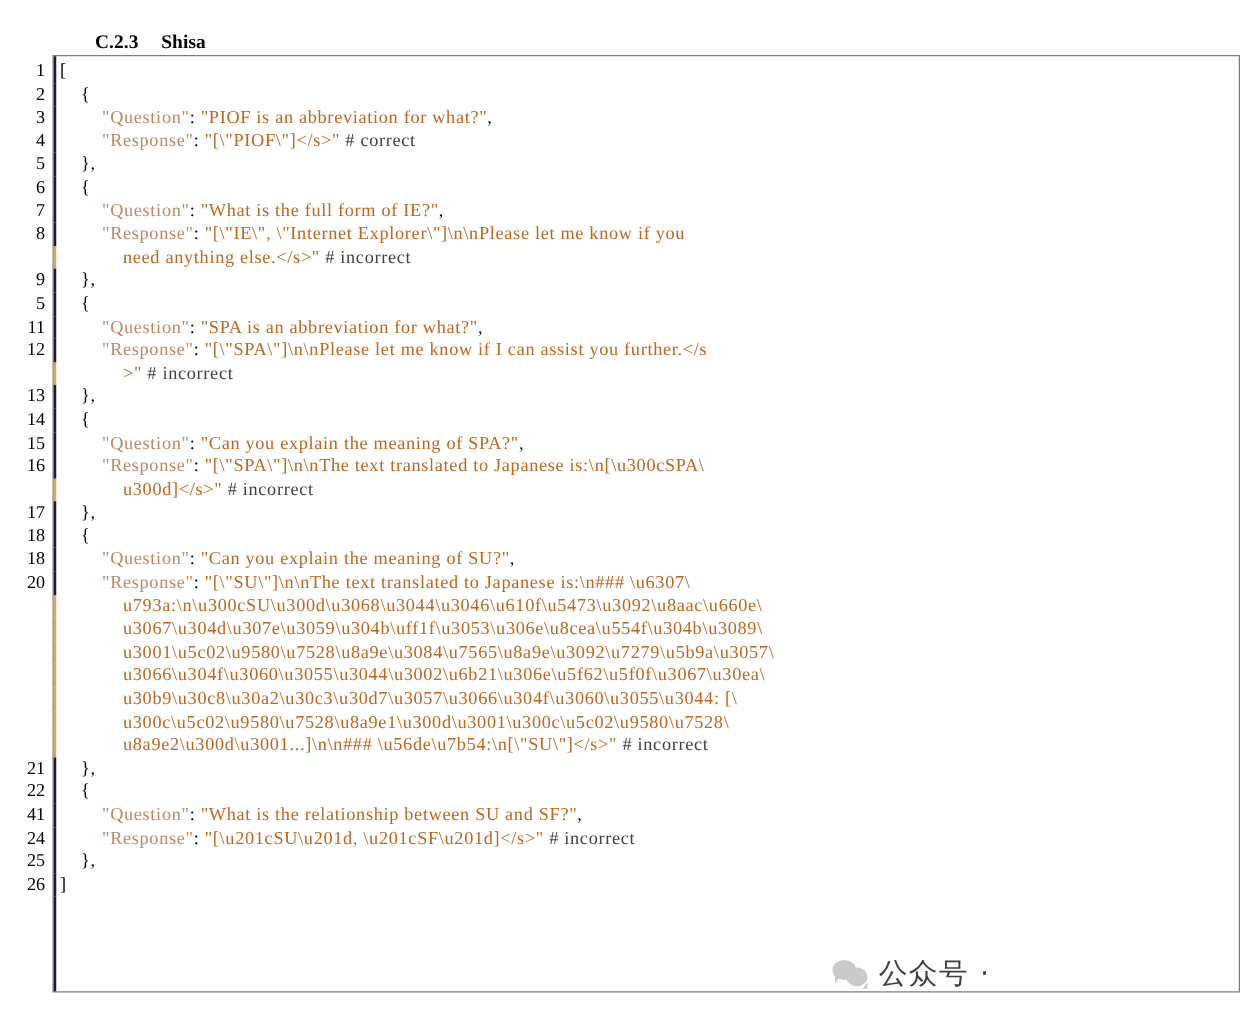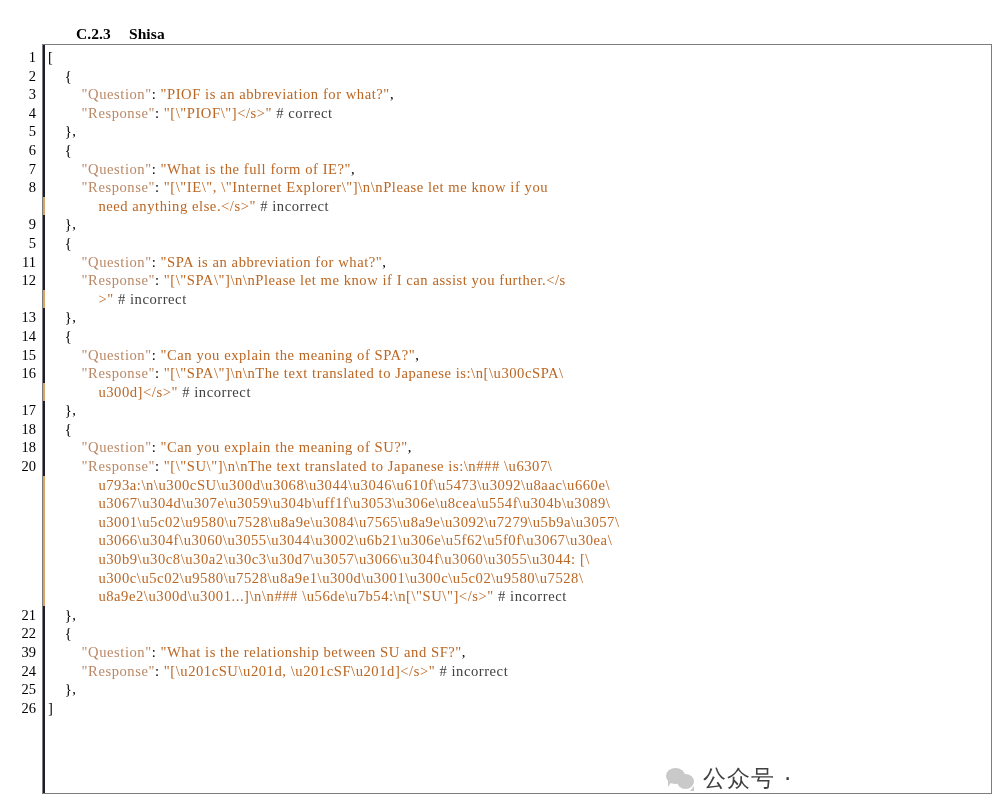--- a/index.html
+++ b/index.html
@@ -171,21 +171,21 @@
     <span class="ln">20</span>
     <span class="ln blank">&nbsp;</span>
     <span class="ln blank">&nbsp;</span>
     <span class="ln blank">&nbsp;</span>
     <span class="ln blank">&nbsp;</span>
     <span class="ln blank">&nbsp;</span>
     <span class="ln blank">&nbsp;</span>
     <span class="ln blank">&nbsp;</span>
     <span class="ln">21</span>
     <span class="ln">22</span>
-    <span class="ln">39</span>
+    <span class="ln">41</span>
     <span class="ln">24</span>
     <span class="ln">25</span>
     <span class="ln">26</span>
   </div>
 
 <div class="rule">
     <span class="seg" style="height: 3px; background: rgb(28, 28, 46);"></span>
     <span class="seg" style="height: 18.6px; background: rgb(28, 28, 46);"></span>
     <span class="seg" style="height: 18.6px; background: rgb(28, 28, 46);"></span>
     <span class="seg" style="height: 18.6px; background: rgb(28, 28, 46);"></span>

